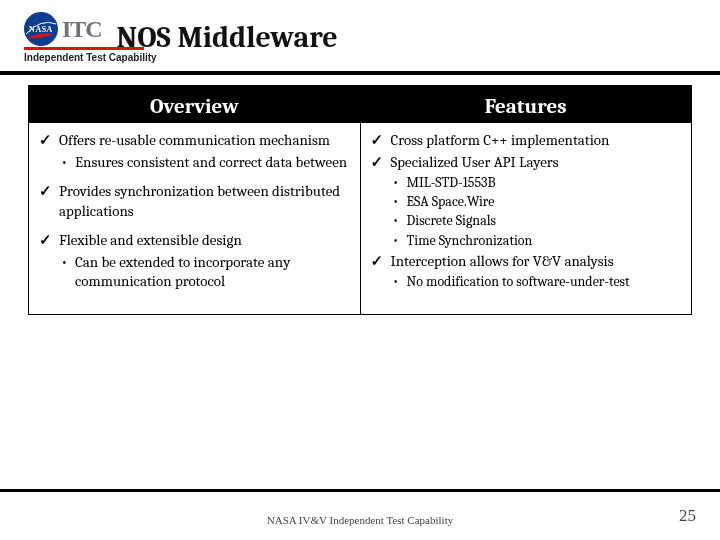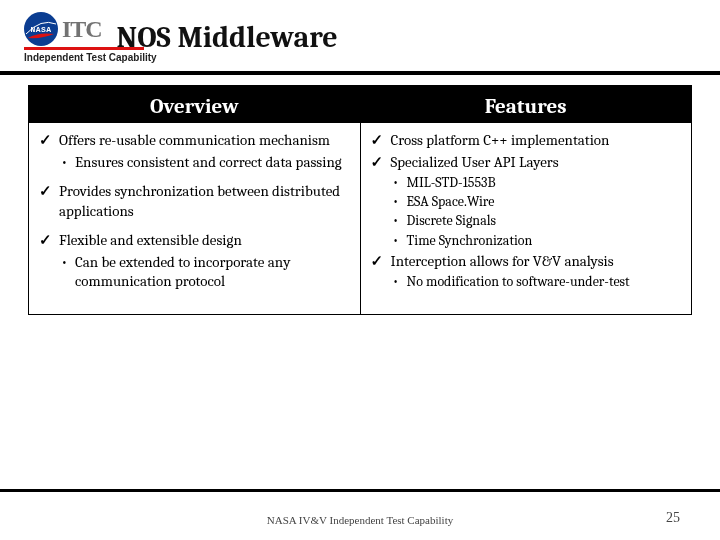--- a/index.html
+++ b/index.html
@@ -40,21 +40,21 @@
     border-radius: 50%;
     position: relative;
     display: flex;
     align-items: center;
     justify-content: center;
     margin-right: 2px;
   }
   .nasa-meatball svg { position: absolute; }
   .nasa-text {
     color: #fff;
-    font-family: Liberation Mono, monospace;
+    font-family: Liberation Serif, serif;
     font-weight: bold;
     font-size: 8px;
     letter-spacing: 0.5px;
     z-index: 2;
   }
   .itc-text {
     font-family: Liberation Serif, serif;
     font-weight: 900;
     font-size: 24px;
     color: #737373;
@@ -163,23 +163,23 @@
     width: 100%;
     display: flex;
     justify-content: center;
     font-family: "Times New Roman", serif;
     font-size: 11px;
     color: #444;
   }
   .pagenum {
     position: absolute;
     bottom: 14px;
-    right: 40px;
+    right: 24px;
     font-family: "Times New Roman", serif;
-    font-size: 14px;
+    font-size: 17px;
     color: #444;
   }
 </style>
 </head>
 <body>
 
 <div class="slide">
 
   <div class="header">
     <div class="logo-block">
@@ -202,21 +202,21 @@
   <div class="rule-thick"></div>
 
   <div class="cols">
     <div class="col">
       <div class="col-header">Overview</div>
       <div class="col-body">
         <ul class="check">
           <li>
             <span>Offers re-usable communication mechanism</span>
             <ul class="dot sub">
-              <li>Ensures consistent and correct data passing</li>
+              <li>Ensures consistent and correct data between</li>
             </ul>
           </li>
           <li>
             <span>Provides synchronization between distributed applications</span>
           </li>
           <li>
             <span>Flexible and extensible design</span>
             <ul class="dot sub">
               <li>Can be extended to incorporate any communication protocol</li>
             </ul>

